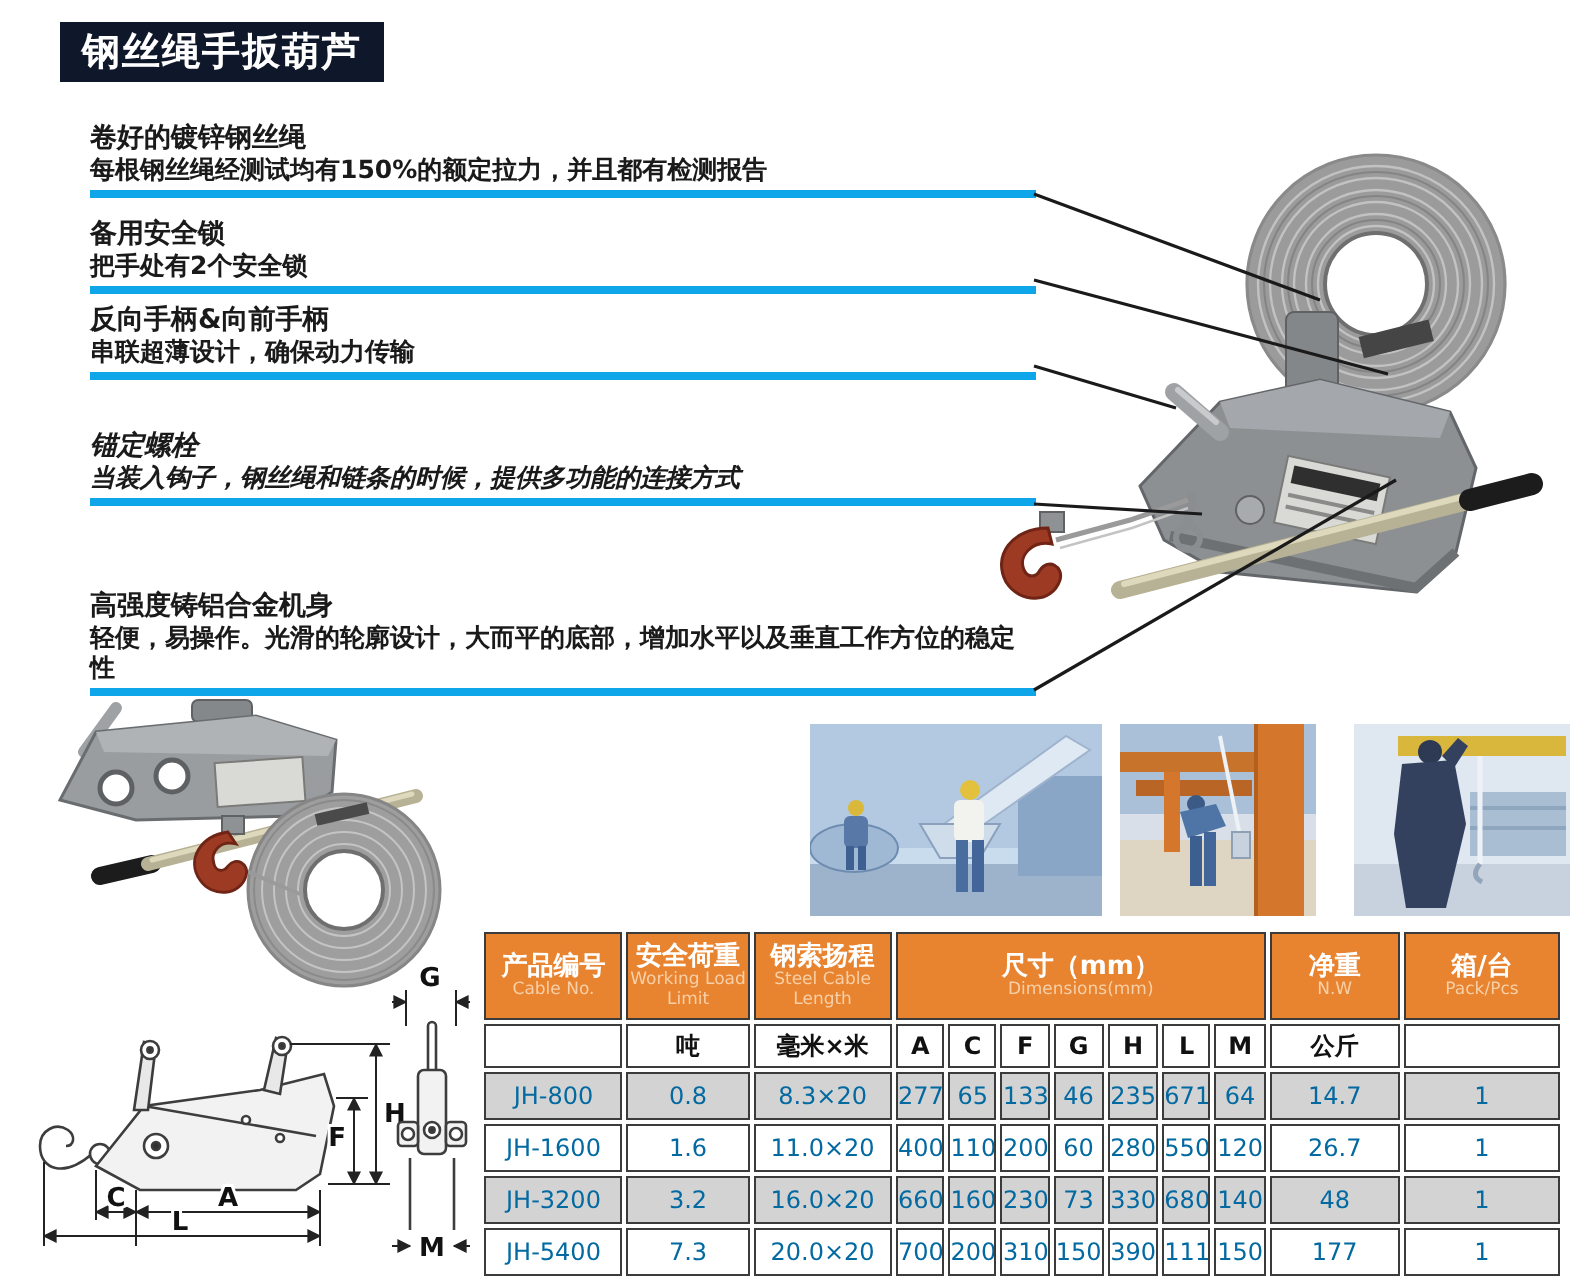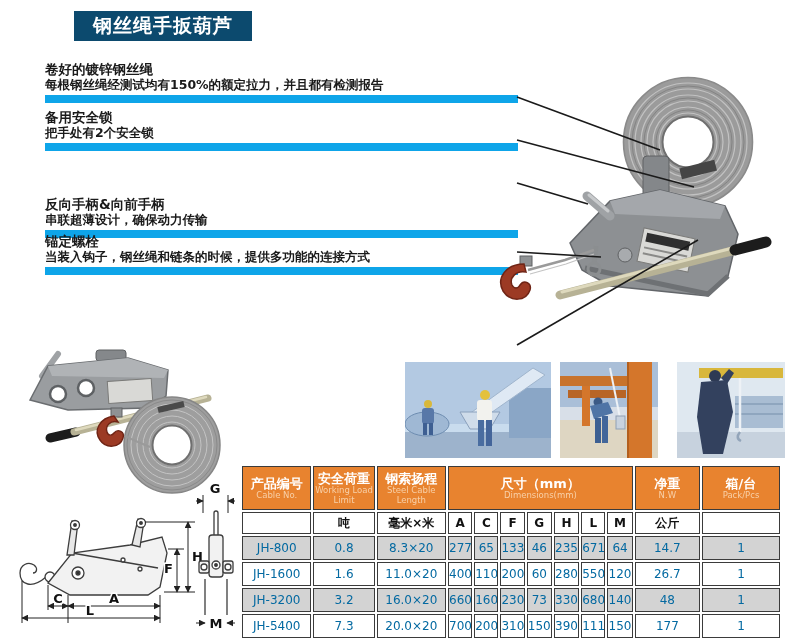--- a/index.html
+++ b/index.html
@@ -1,22 +1,22 @@
 <!DOCTYPE html>
 <html><head>
 <meta charset="utf-8">
 <style>
   html,body{margin:0;padding:0;background:#fff;}
   .page{position:relative;width:790px;height:641px;background:#fff;overflow:hidden;
         font-family:"DejaVu Sans","Liberation Sans",sans-serif;}
-  .title-bar{position:absolute;left:30px;top:11px;width:178px;height:30px;
-        background:#0c4a6e;color:#fff;font-size:19px;font-weight:bold;
-        display:flex;align-items:center;justify-content:center;letter-spacing:1px;margin-left:44px;}
+  .title-bar{position:absolute;left:30px;top:11px;width:162px;height:30px;
+        background:#0f172a;color:#fff;font-size:19px;font-weight:bold;
+        display:flex;align-items:center;justify-content:center;letter-spacing:1px;}
   .feature{position:absolute;left:45px;width:473px;color:#1a1a1a;
-        border-bottom:8px solid #0ea5e9;padding-bottom:3px;}
+        border-bottom:4px solid #0ea5e9;padding-bottom:3px;}
   .f-head{font-size:13.5px;font-weight:bold;line-height:15px;}
   .f-desc{font-size:12.5px;font-weight:bold;line-height:15px;}
   .abs{position:absolute;}
   .leaders{position:absolute;left:0;top:0;pointer-events:none;}
   
   .table-wrap{position:absolute;left:240px;top:464px;}
   table.spec{border-collapse:separate;border-spacing:2px;table-layout:fixed;width:542px;}
   table.spec td{border:1px solid #3b3b3b;text-align:center;vertical-align:middle;
         padding:0;overflow:hidden;}
   tr.hd td{background:#E8832F;color:#fff;height:42px;}
@@ -37,27 +37,31 @@
   <div class="title-bar">钢丝绳手扳葫芦</div>
 
   <div class="feature" style="top:62px;">
     <div class="f-head">卷好的镀锌钢丝绳</div>
     <div class="f-desc">每根钢丝绳经测试均有150%的额定拉力，并且都有检测报告</div>
   </div>
   <div class="feature" style="top:110px;">
     <div class="f-head">备用安全锁</div>
     <div class="f-desc">把手处有2个安全锁</div>
   </div>
-  <div class="feature" style="top:153px;margin-top:44px;">
+  <div class="feature" style="top:153px;">
     <div class="f-head">反向手柄&amp;向前手柄</div>
     <div class="f-desc">串联超薄设计，确保动力传输</div>
   </div>
-  <div class="feature" style="top:234px;">
+  <div class="feature" style="top:216px;font-style:italic;">
     <div class="f-head">锚定螺栓</div>
     <div class="f-desc">当装入钩子，钢丝绳和链条的时候，提供多功能的连接方式</div>
+  </div>
+  <div class="feature" style="top:296px;">
+    <div class="f-head">高强度铸铝合金机身</div>
+    <div class="f-desc">轻便，易操作。光滑的轮廓设计，大而平的底部，增加水平以及垂直工作方位的稳定性</div>
   </div>
 
   <svg class="abs" style="left:490px;top:38px;" width="300" height="305" viewBox="0 0 300 305">
 
     <g>
       <circle cx="198" cy="104" r="45" fill="none" stroke="#9b9b9b" stroke-width="39"></circle>
       <circle cx="198" cy="104" r="64.5" fill="none" stroke="#8a8a8a" stroke-width="1.6"></circle>
       <circle cx="198" cy="104" r="29" fill="none" stroke="#c2c2c2" stroke-width="1.2"></circle>
       <circle cx="198" cy="104" r="35" fill="none" stroke="#c2c2c2" stroke-width="1.2"></circle>
       <circle cx="198" cy="104" r="41" fill="none" stroke="#c2c2c2" stroke-width="1.2"></circle>

